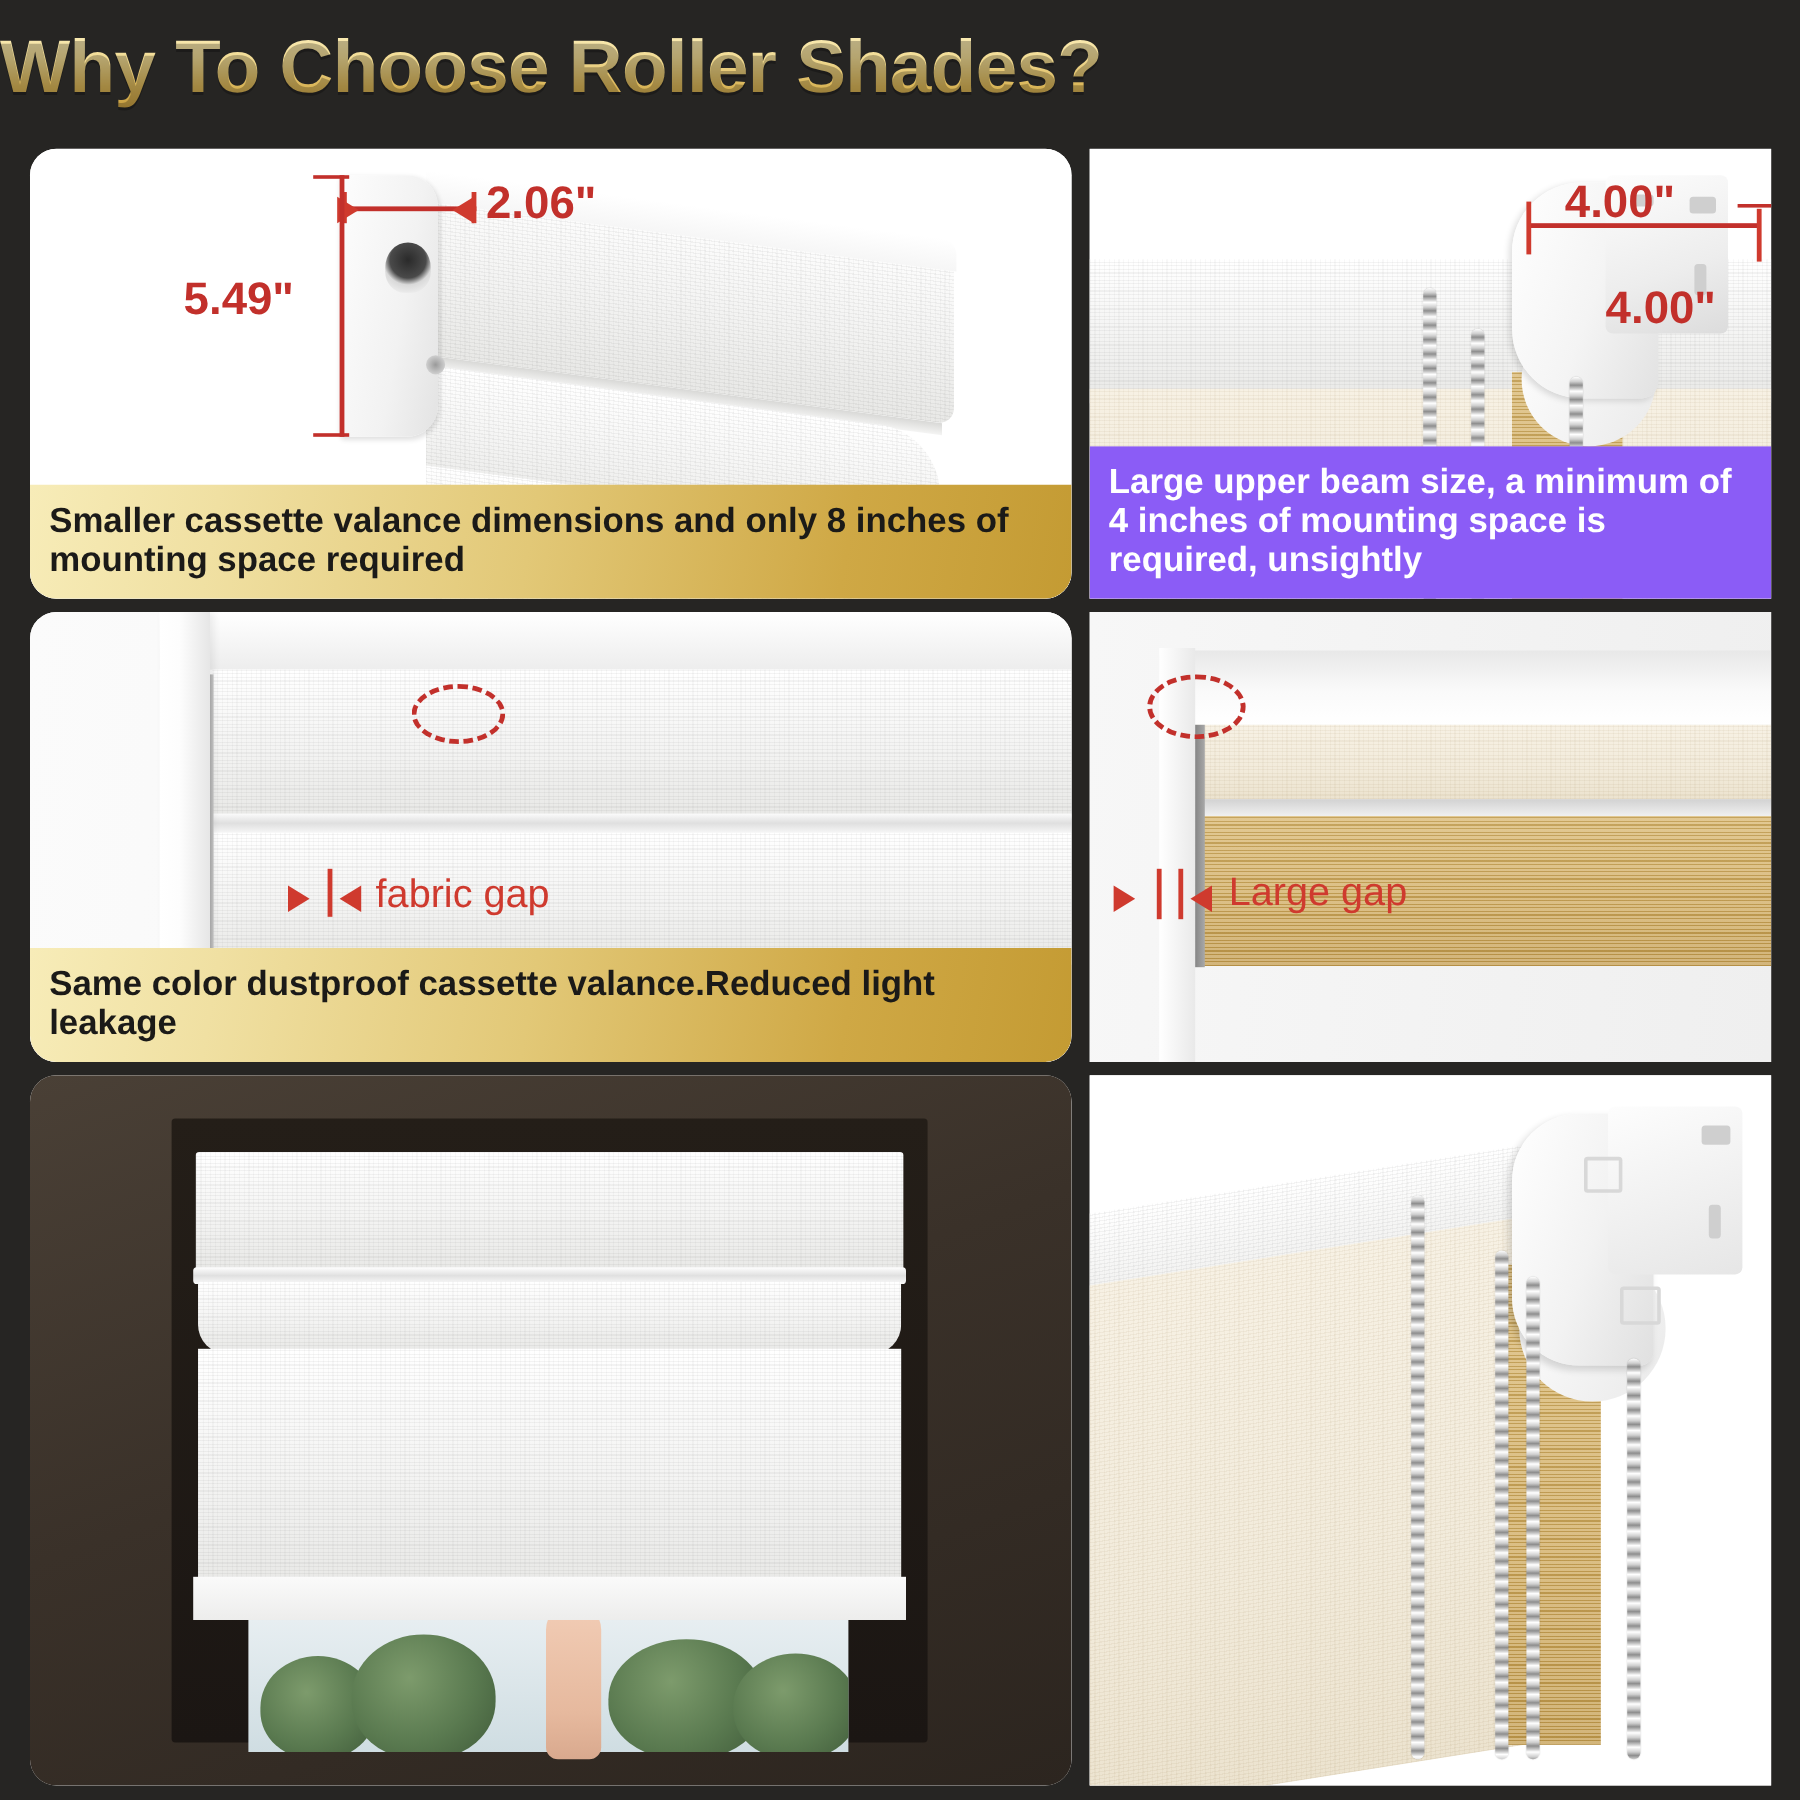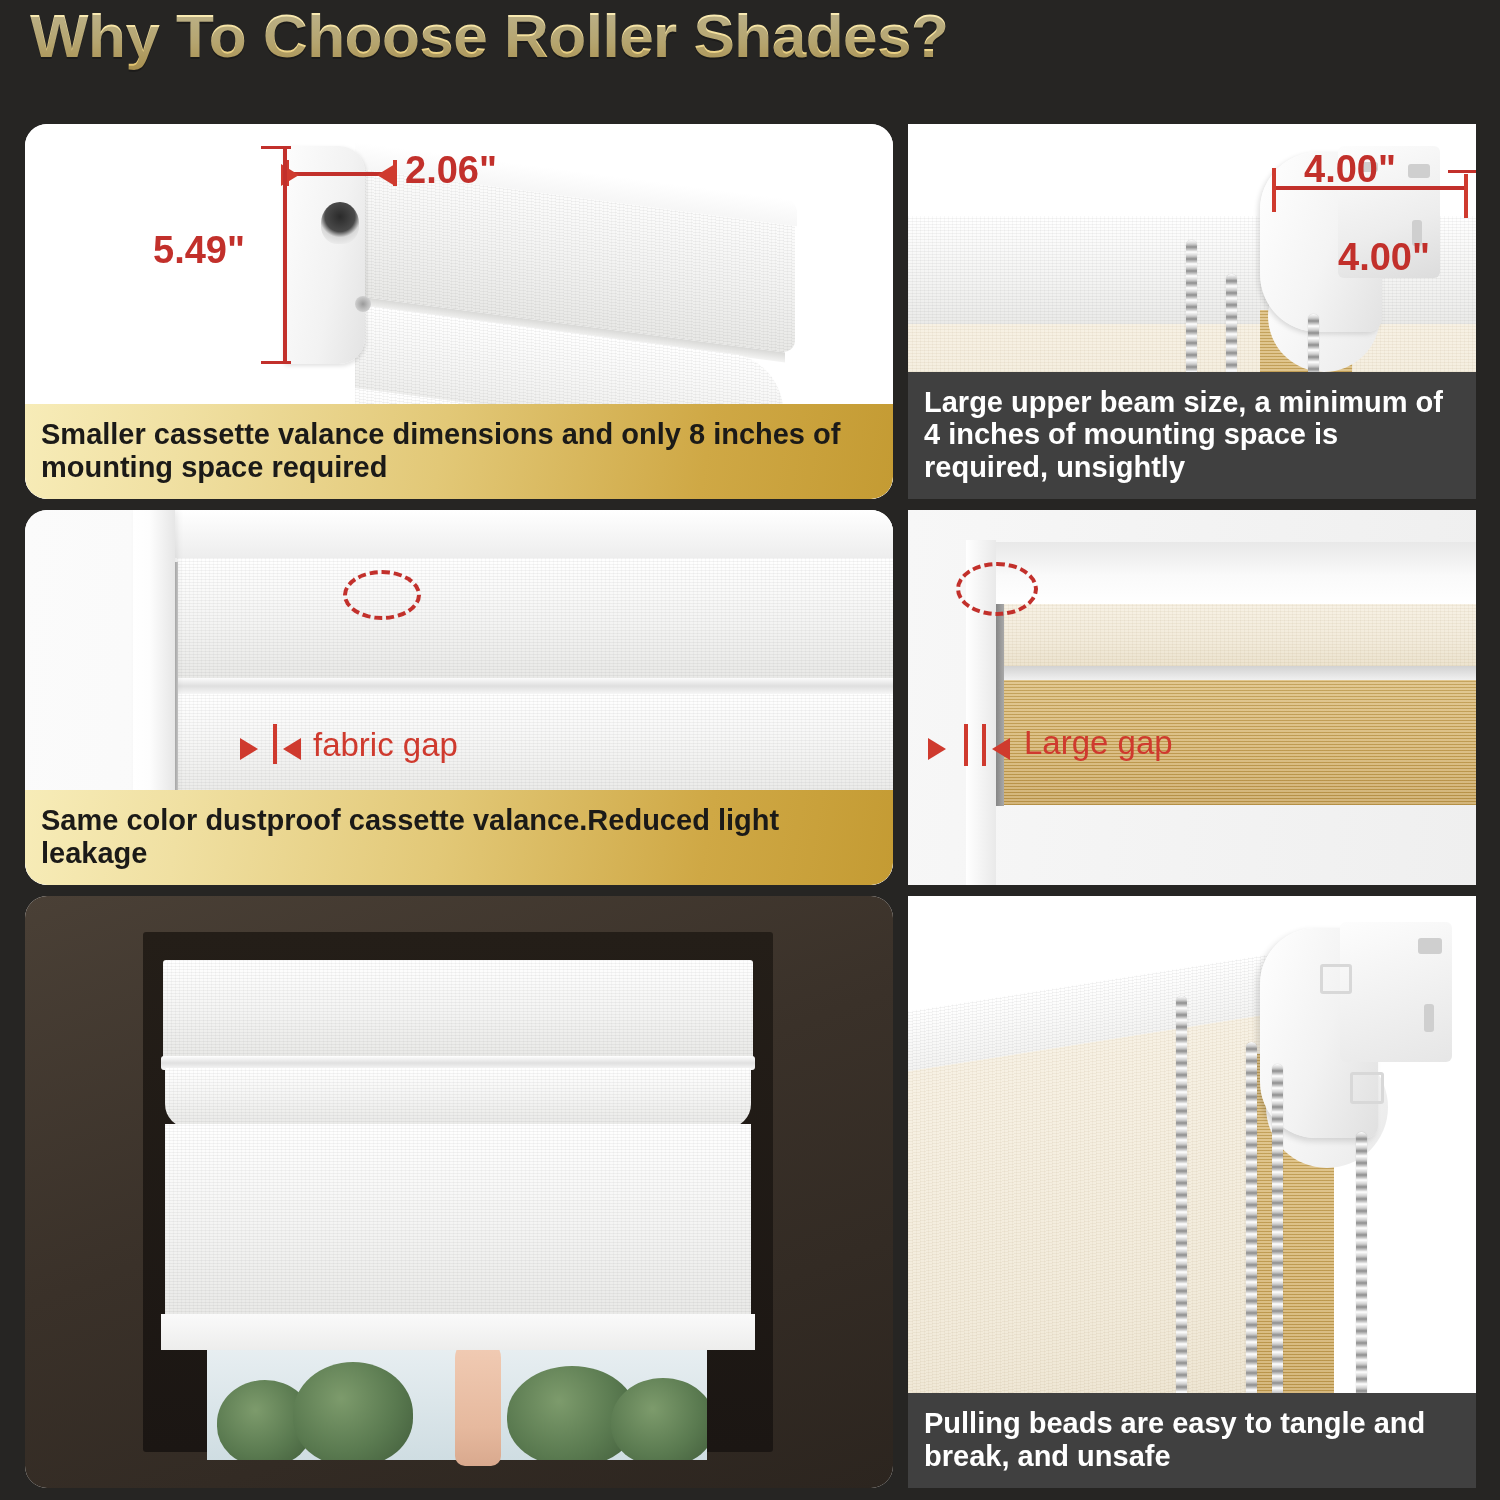--- a/index.html
+++ b/index.html
@@ -5,21 +5,21 @@
   * { margin:0; padding:0; box-sizing:border-box; }
   html,body { width:1500px; height:1500px; }
   body {
     background:#262523;
     font-family:"Liberation Sans", sans-serif;
     overflow:hidden;
     position:relative;
   }
 
   
-  .title-bar { height:112px; display:flex; padding-left:30px; }
+  .title-bar { height:112px; display:flex; align-items:center; }
   .title {
     font-size:62px; font-weight:bold; letter-spacing:-0.5px;
     background:linear-gradient(180deg,#fdf2c2 0%,#f2dc95 38%,#d9b558 72%,#c49a3c 100%);
     -webkit-background-clip:text; background-clip:text; color:transparent;
     -webkit-text-fill-color:transparent;
     text-shadow:0 2px 0 rgba(0,0,0,0.25);
     white-space:nowrap;
   }
 
   
@@ -41,21 +41,21 @@
   .cap {
     position:absolute; left:0; bottom:0; width:100%;
     padding:14px 16px 16px 16px;
     font-size:29px; font-weight:bold; line-height:1.12;
   }
   .cap.gold {
     background:linear-gradient(100deg,#f7ecb8 0%,#f0e0a2 18%,#e2c877 48%,#cfa845 78%,#c49b33 100%);
     color:#1b1a18;
     border-bottom-left-radius:22px; border-bottom-right-radius:22px;
   }
-  .cap.gray { background:#404040; color:#ffffff; }
+  .cap.gray { background:#8b5cf6; color:#ffffff; }
   .cap.tall { padding-bottom:34px; }
 
   
   .scene { position:absolute; inset:0; }
 
   
   .fabric-white {
     background:
       repeating-linear-gradient(0deg, rgba(0,0,0,0.045) 0 1px, rgba(255,255,255,0) 1px 3px),
       repeating-linear-gradient(90deg, rgba(0,0,0,0.028) 0 1px, rgba(255,255,255,0) 1px 4px),
@@ -424,16 +424,15 @@
       <div class="hook" style="left:412px; top:68px; width:32px; height:30px;"></div>
       <div class="hook" style="left:442px; top:176px; width:34px; height:32px;"></div>
       <div class="p2-slot" style="left:510px; top:42px; width:24px; height:16px;"></div>
       <div class="p2-slot" style="left:516px; top:108px; width:10px; height:28px;"></div>
 
       <div class="bead-chain" style="left:268px; top:100px; height:470px;"></div>
       <div class="bead-chain" style="left:338px; top:146px; height:424px;"></div>
       <div class="bead-chain" style="left:364px; top:168px; height:402px;"></div>
       <div class="bead-chain" style="left:448px; top:236px; height:334px;"></div>
     </div>
-    <div class="cap gray">Pulling beads are easy to tangle and break, and unsafe</div>
   </div>
 
 </div>
 
 </body></html>

